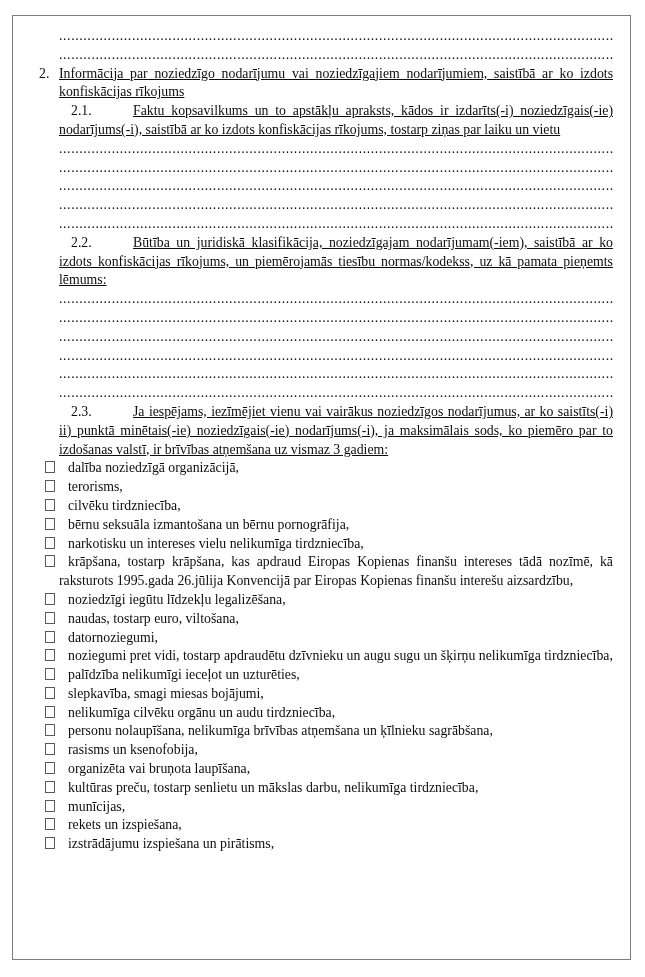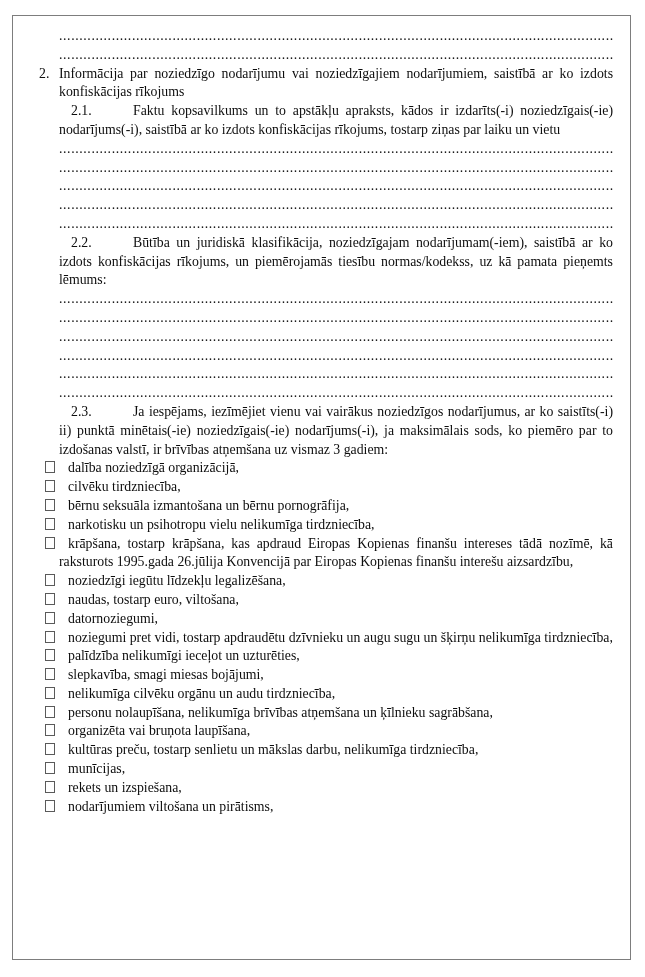--- a/index.html
+++ b/index.html
@@ -30,20 +30,21 @@
     overflow: hidden;
     white-space: nowrap;
     letter-spacing: 0.6px;
     color: #161616;
     cursor: text;
   }
   .section {
     text-align: justify;
     padding-left: 20px;
     text-indent: -20px;
+    text-decoration: underline;
   }
   .num {
     display: inline-block;
     text-indent: 0;
     width: 20px;
   }
   .section.tabbed .num { width: 62px; margin-left: 32px; }
   .chk-item {
     text-align: justify;
     padding-left: 20px;
@@ -81,32 +82,34 @@
         <div class="dotted-line">....................................................................................................................................................................................</div>
         <div class="dotted-line">....................................................................................................................................................................................</div>
         <div class="dotted-line">....................................................................................................................................................................................</div>
         <div class="dotted-line">....................................................................................................................................................................................</div>
         <div class="dotted-line">....................................................................................................................................................................................</div>
         <div class="dotted-line">....................................................................................................................................................................................</div>
         <div class="section tabbed"><span class="num">2.3.</span><span>Ja iespējams, iezīmējiet vienu vai vairākus noziedzīgos nodarījumus, ar ko saistīts(-i) ii) punktā minētais(-ie) noziedzīgais(-ie) nodarījums(-i), ja maksimālais sods, ko piemēro par to izdošanas valstī, ir brīvības atņemšana uz vismaz 3 gadiem:</span></div>
       </div>
     <div id="checklist-root">
         <div class="chk-item"><span class="checkbox"></span><span>dalība noziedzīgā organizācijā,</span></div>
+        <div class="chk-item"><span class="checkbox"></span><span>terorisms,</span></div>
         <div class="chk-item"><span class="checkbox"></span><span>cilvēku tirdzniecība,</span></div>
         <div class="chk-item"><span class="checkbox"></span><span>bērnu seksuāla izmantošana un bērnu pornogrāfija,</span></div>
-        <div class="chk-item"><span class="checkbox"></span><span>narkotisku un psihotropu vielu nelikumīga tirdzniecība,</span></div>
+        <div class="chk-item"><span class="checkbox"></span><span>narkotisku un intereses vielu nelikumīga tirdzniecība,</span></div>
         <div class="chk-item"><span class="checkbox"></span><span>krāpšana, tostarp krāpšana, kas apdraud Eiropas Kopienas finanšu intereses tādā nozīmē, kā raksturots 1995.gada 26.jūlija Konvencijā par Eiropas Kopienas finanšu interešu aizsardzību,</span></div>
         <div class="chk-item"><span class="checkbox"></span><span>noziedzīgi iegūtu līdzekļu legalizēšana,</span></div>
         <div class="chk-item"><span class="checkbox"></span><span>naudas, tostarp euro, viltošana,</span></div>
         <div class="chk-item"><span class="checkbox"></span><span>datornoziegumi,</span></div>
         <div class="chk-item"><span class="checkbox"></span><span>noziegumi pret vidi, tostarp apdraudētu dzīvnieku un augu sugu un šķirņu nelikumīga tirdzniecība,</span></div>
         <div class="chk-item"><span class="checkbox"></span><span>palīdzība nelikumīgi ieceļot un uzturēties,</span></div>
         <div class="chk-item"><span class="checkbox"></span><span>slepkavība, smagi miesas bojājumi,</span></div>
         <div class="chk-item"><span class="checkbox"></span><span>nelikumīga cilvēku orgānu un audu tirdzniecība,</span></div>
         <div class="chk-item"><span class="checkbox"></span><span>personu nolaupīšana, nelikumīga brīvības atņemšana un ķīlnieku sagrābšana,</span></div>
+        <div class="chk-item"><span class="checkbox"></span><span>rasisms un ksenofobija,</span></div>
         <div class="chk-item"><span class="checkbox"></span><span>organizēta vai bruņota laupīšana,</span></div>
         <div class="chk-item"><span class="checkbox"></span><span>kultūras preču, tostarp senlietu un mākslas darbu, nelikumīga tirdzniecība,</span></div>
         <div class="chk-item"><span class="checkbox"></span><span>munīcijas,</span></div>
         <div class="chk-item"><span class="checkbox"></span><span>rekets un izspiešana,</span></div>
-        <div class="chk-item"><span class="checkbox"></span><span>nodarījumiem viltošana un pirātisms,</span></div>
+        <div class="chk-item"><span class="checkbox"></span><span>izstrādājumu izspiešana un pirātisms,</span></div>
       </div>
   </div>
 </div>
 
 </body></html>

